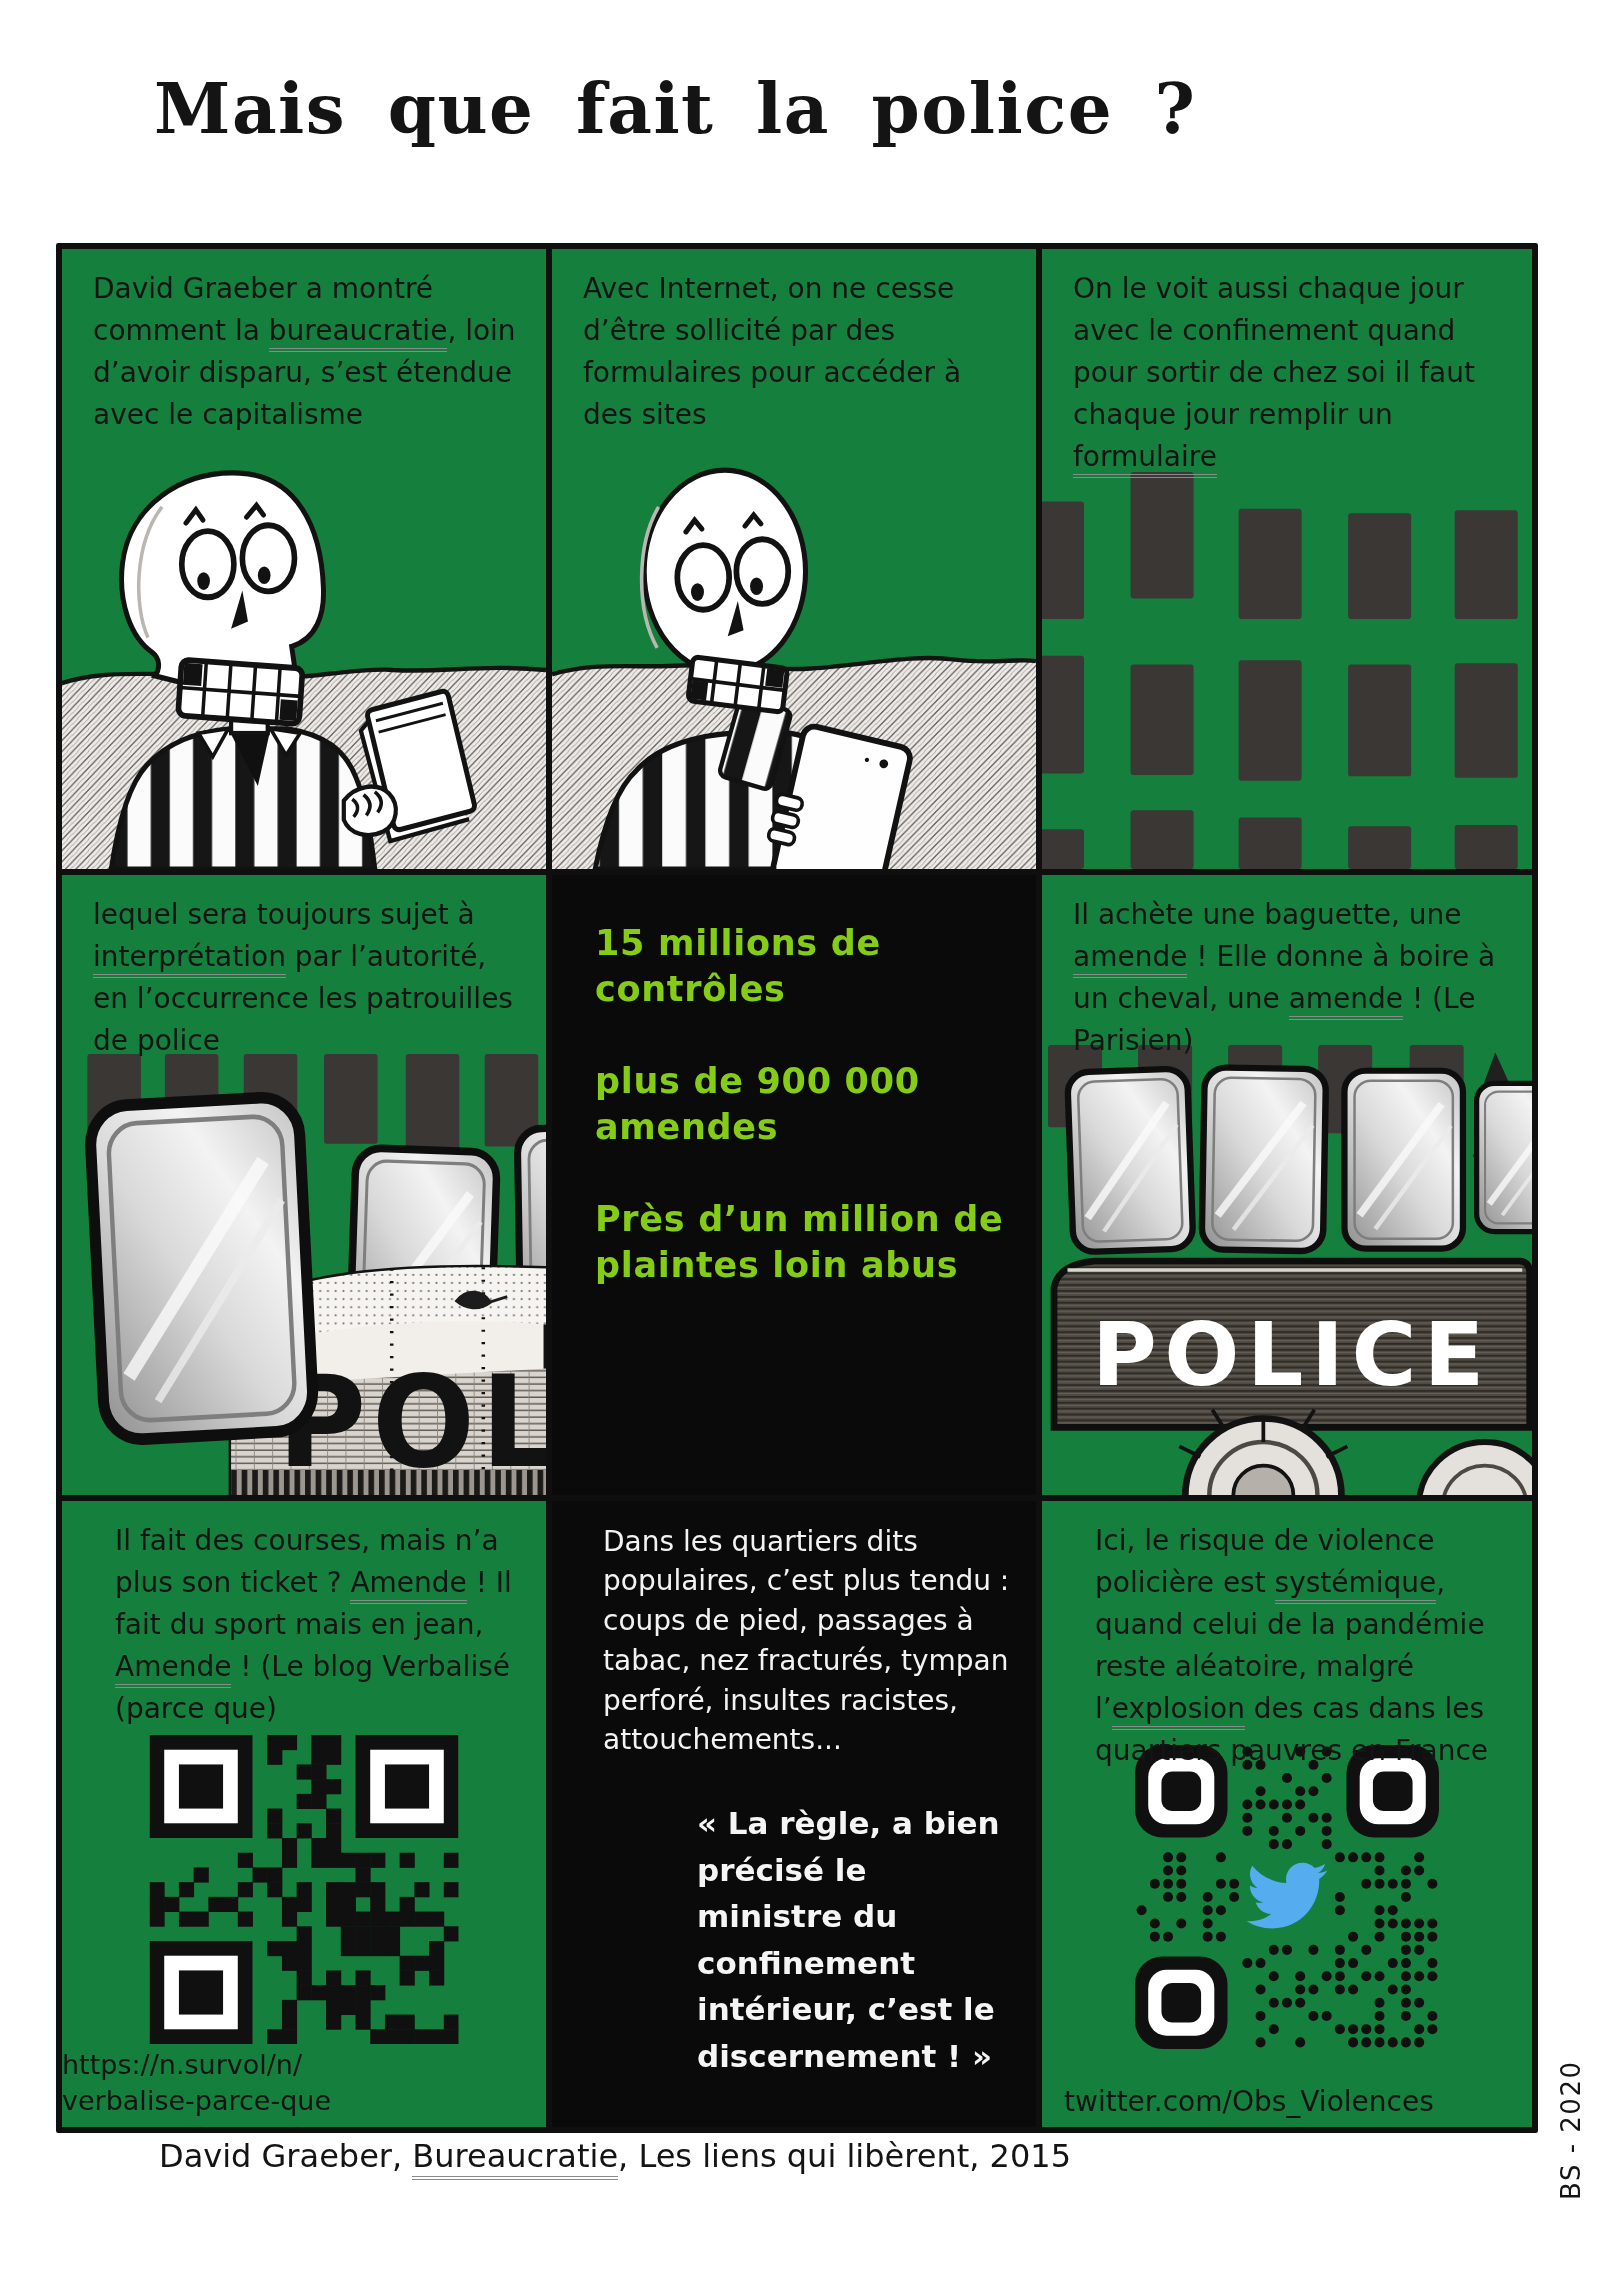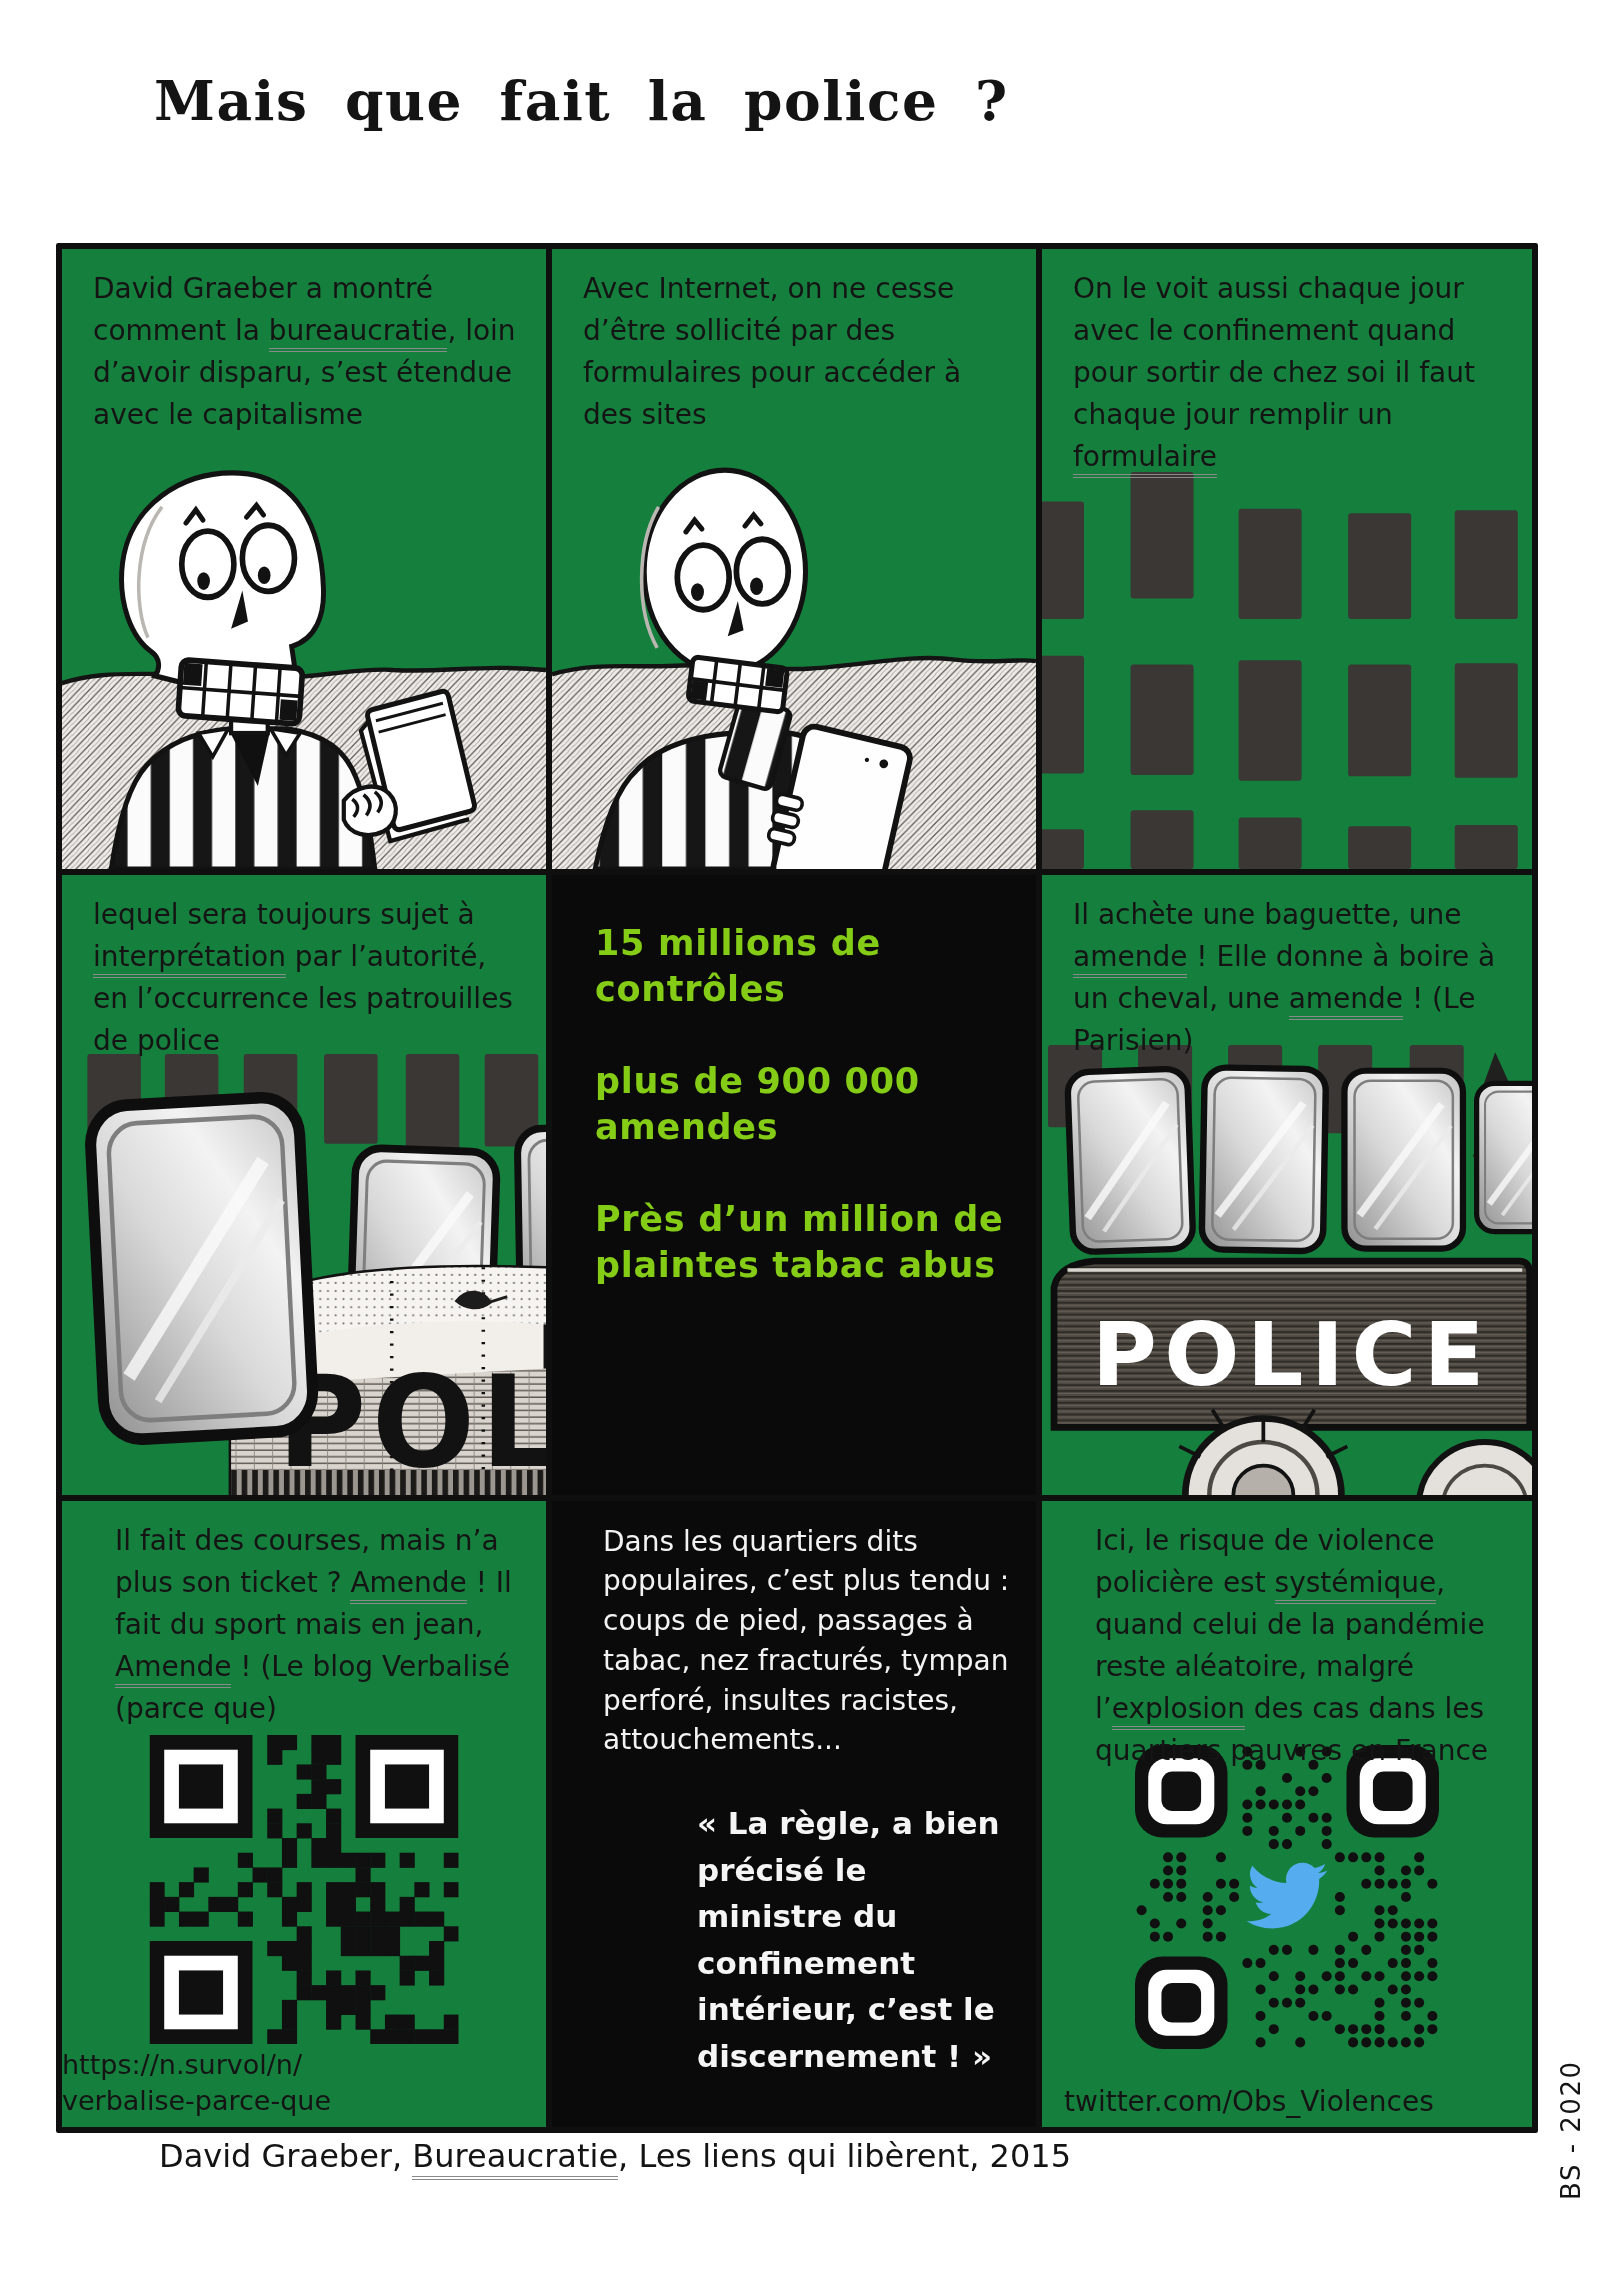--- a/index.html
+++ b/index.html
@@ -1,19 +1,19 @@
 <!DOCTYPE html>
 <html style="font-size:11.8px"><head>
 <meta charset="utf-8">
 <style>
   html,body{margin:0;padding:0;background:#ffffff;}
   .page{position:relative;width:1617px;height:2284px;background:#ffffff;overflow:hidden;
         font-family:"DejaVu Sans",sans-serif;color:#141414;}
   .title{position:absolute;left:154px;top:32px;font-family:"DejaVu Serif",serif;font-weight:bold;
-         font-size:55px;letter-spacing:1.5px;word-spacing:16px;color:#141414;white-space:nowrap;margin-top:36px;}
+         font-size:69px;letter-spacing:1.5px;word-spacing:16px;color:#141414;white-space:nowrap;margin-top:36px;}
   .grid{position:absolute;left:56px;top:243px;width:1482px;height:1890px;border:6.6px solid #0f0f0f;
         box-sizing:border-box;display:grid;grid-template-columns:1fr 1fr 1fr;grid-template-rows:1fr 1fr 1fr;
         background:#fff;border-radius:2.2px;}
   .panel{position:relative;overflow:hidden;background:#15803d;border-right:6.6px solid #0f0f0f;border-bottom:6.6px solid #0f0f0f;}
   .panel.c3{border-right:none;}
   .panel.r3{border-bottom:none;padding-left:22px;}
   .panel.dark{background:#0a0a0a;}
   .ptext{position:relative;z-index:3;margin:0;padding:19px 25px 0 31px;font-size:28px;line-height:1.5;color:#141414;}
   .u{border-bottom:4.4px double #8a8a8a;padding-bottom:0.7px;}
   .art{position:absolute;left:0;bottom:0;width:100%;z-index:1;display:block;}
@@ -206,21 +206,21 @@
         <g transform="translate(16,64) rotate(-3)">
             <use href="#shieldSym" width="340" height="474"></use>
           </g>
       </svg>
     </section>
 
     <section class="panel dark">
       <div class="stats">
           <div class="ln">15 millions de contrôles</div>
           <div class="ln">plus de 900 000 amendes</div>
-          <div class="ln">Près d’un million de plaintes tabac abus</div>
+          <div class="ln">Près d’un million de plaintes loin abus</div>
         </div>
     </section>
 
     <section class="panel c3">
       <p class="ptext"><span>Il achète une baguette, une </span><span class="u">amende</span><span> ! Elle donne à boire à un cheval, une </span><span class="u">amende</span><span> ! (Le Parisien)</span></p>
       <svg class="art" viewBox="0 0 653 612" width="100%" height="450" preserveAspectRatio="none">
         <g fill="#3a3734">
           <rect x="8" y="0" width="72" height="112" rx="4"></rect>
           <rect x="128" y="0" width="72" height="126" rx="4"></rect>
           <rect x="248" y="0" width="72" height="108" rx="4"></rect>

